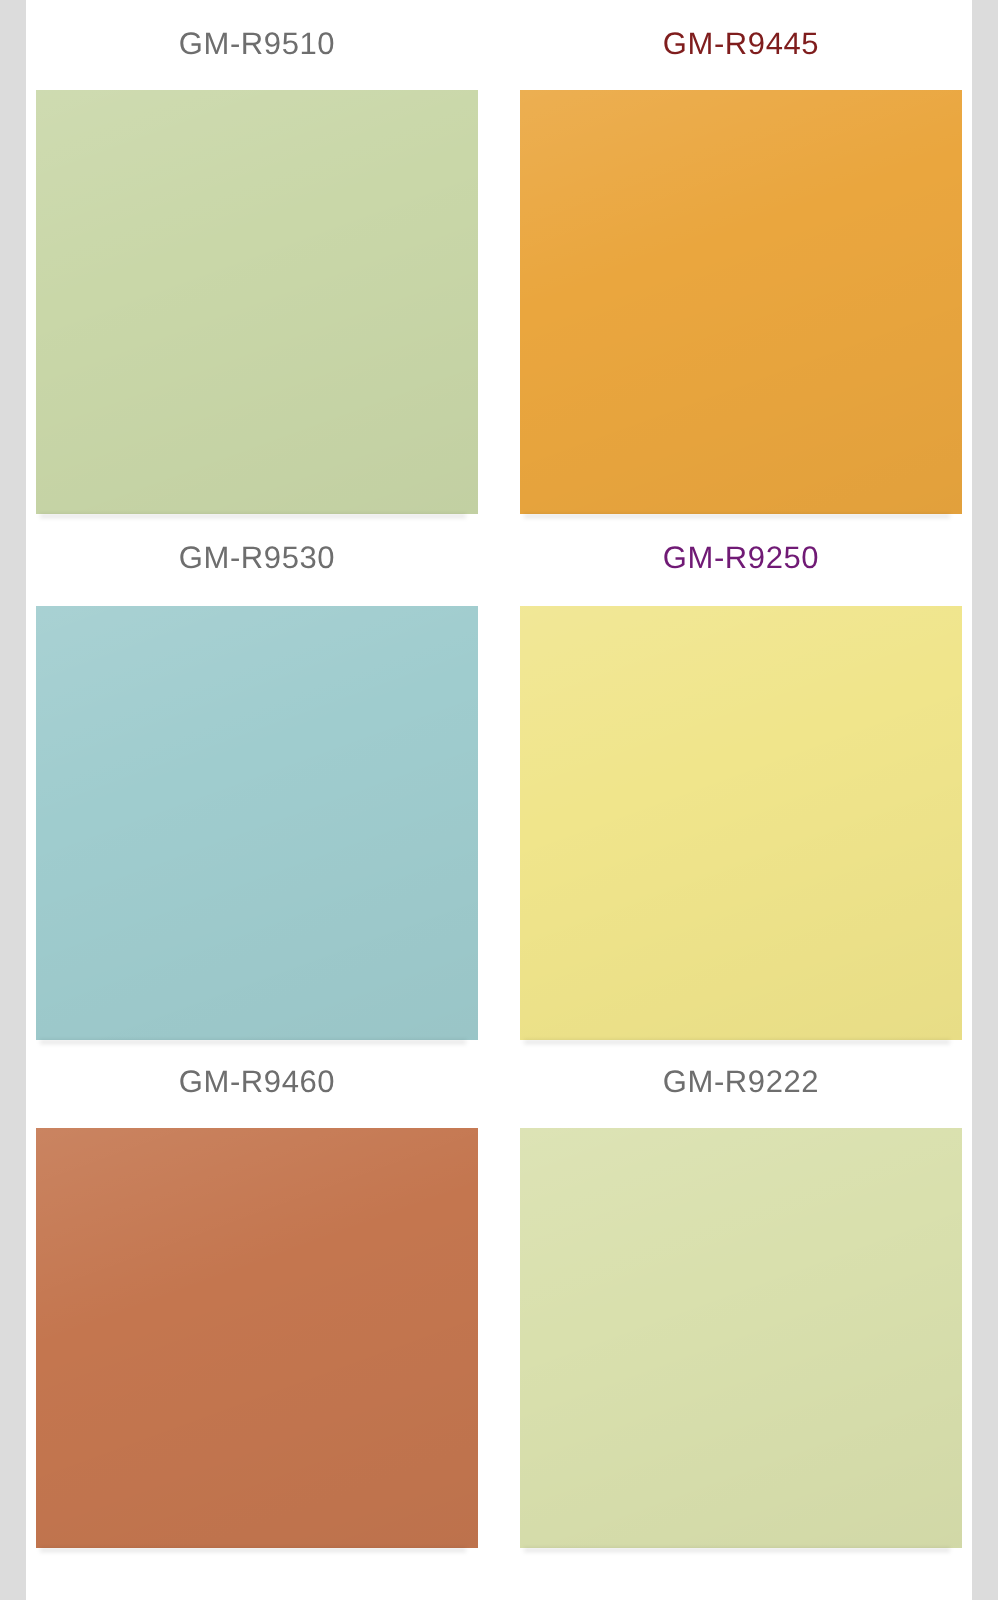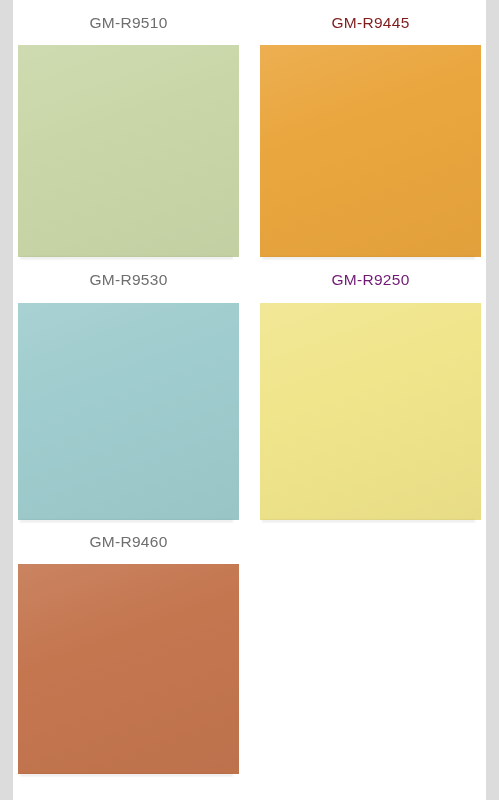--- a/index.html
+++ b/index.html
@@ -170,17 +170,23 @@
 
     <div class="row row-3">
 
       <div class="cell">
         <div class="swatch-label" style="color: rgb(110, 110, 110); background: rgb(255, 255, 255);">GM-R9460</div>
         <div class="chip-wrap">
           <div class="swatch short" style="background-color: rgb(196, 118, 79);"></div>
         </div>
       </div>
 
+      <div class="cell">
+        <div class="swatch-label" style="color: rgb(110, 110, 110); background: rgb(255, 255, 255);">GM-R9222</div>
+        <div class="chip-wrap">
+          <div class="swatch short" style="background-color: rgb(217, 224, 173);"></div>
+        </div>
+      </div>
 
     </div>
 
   </div>
 </div>
 
 </body></html>

